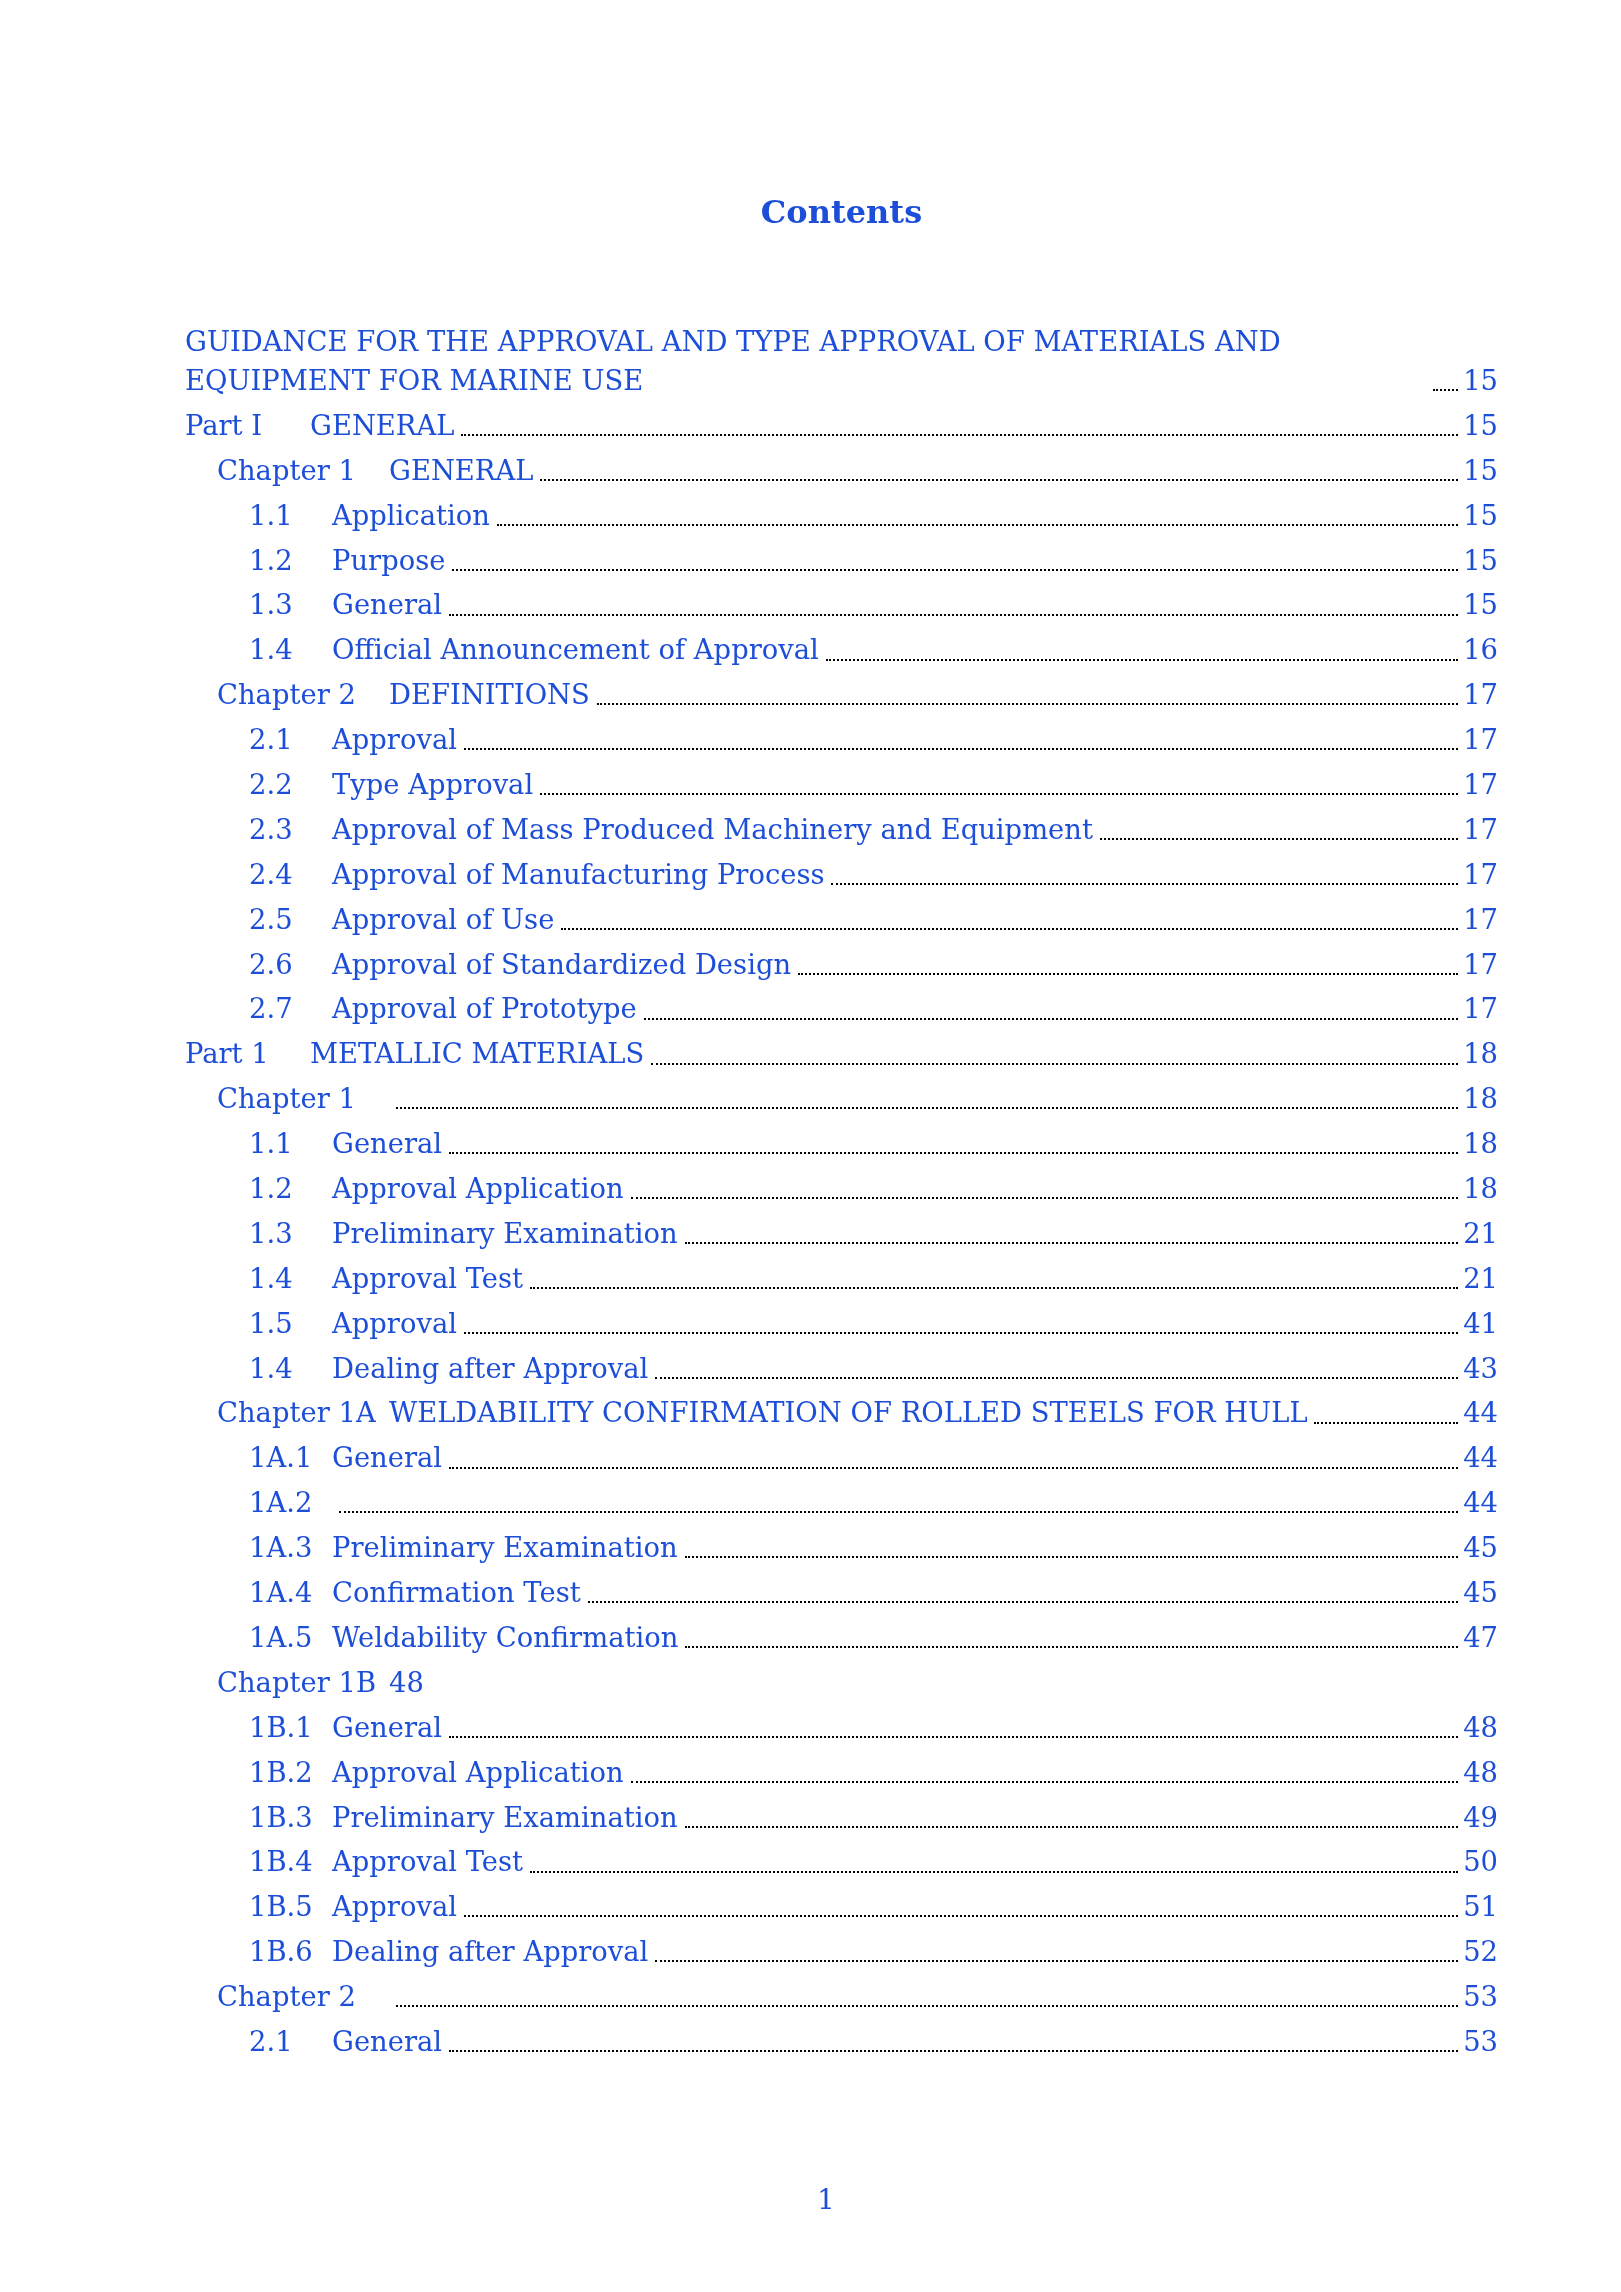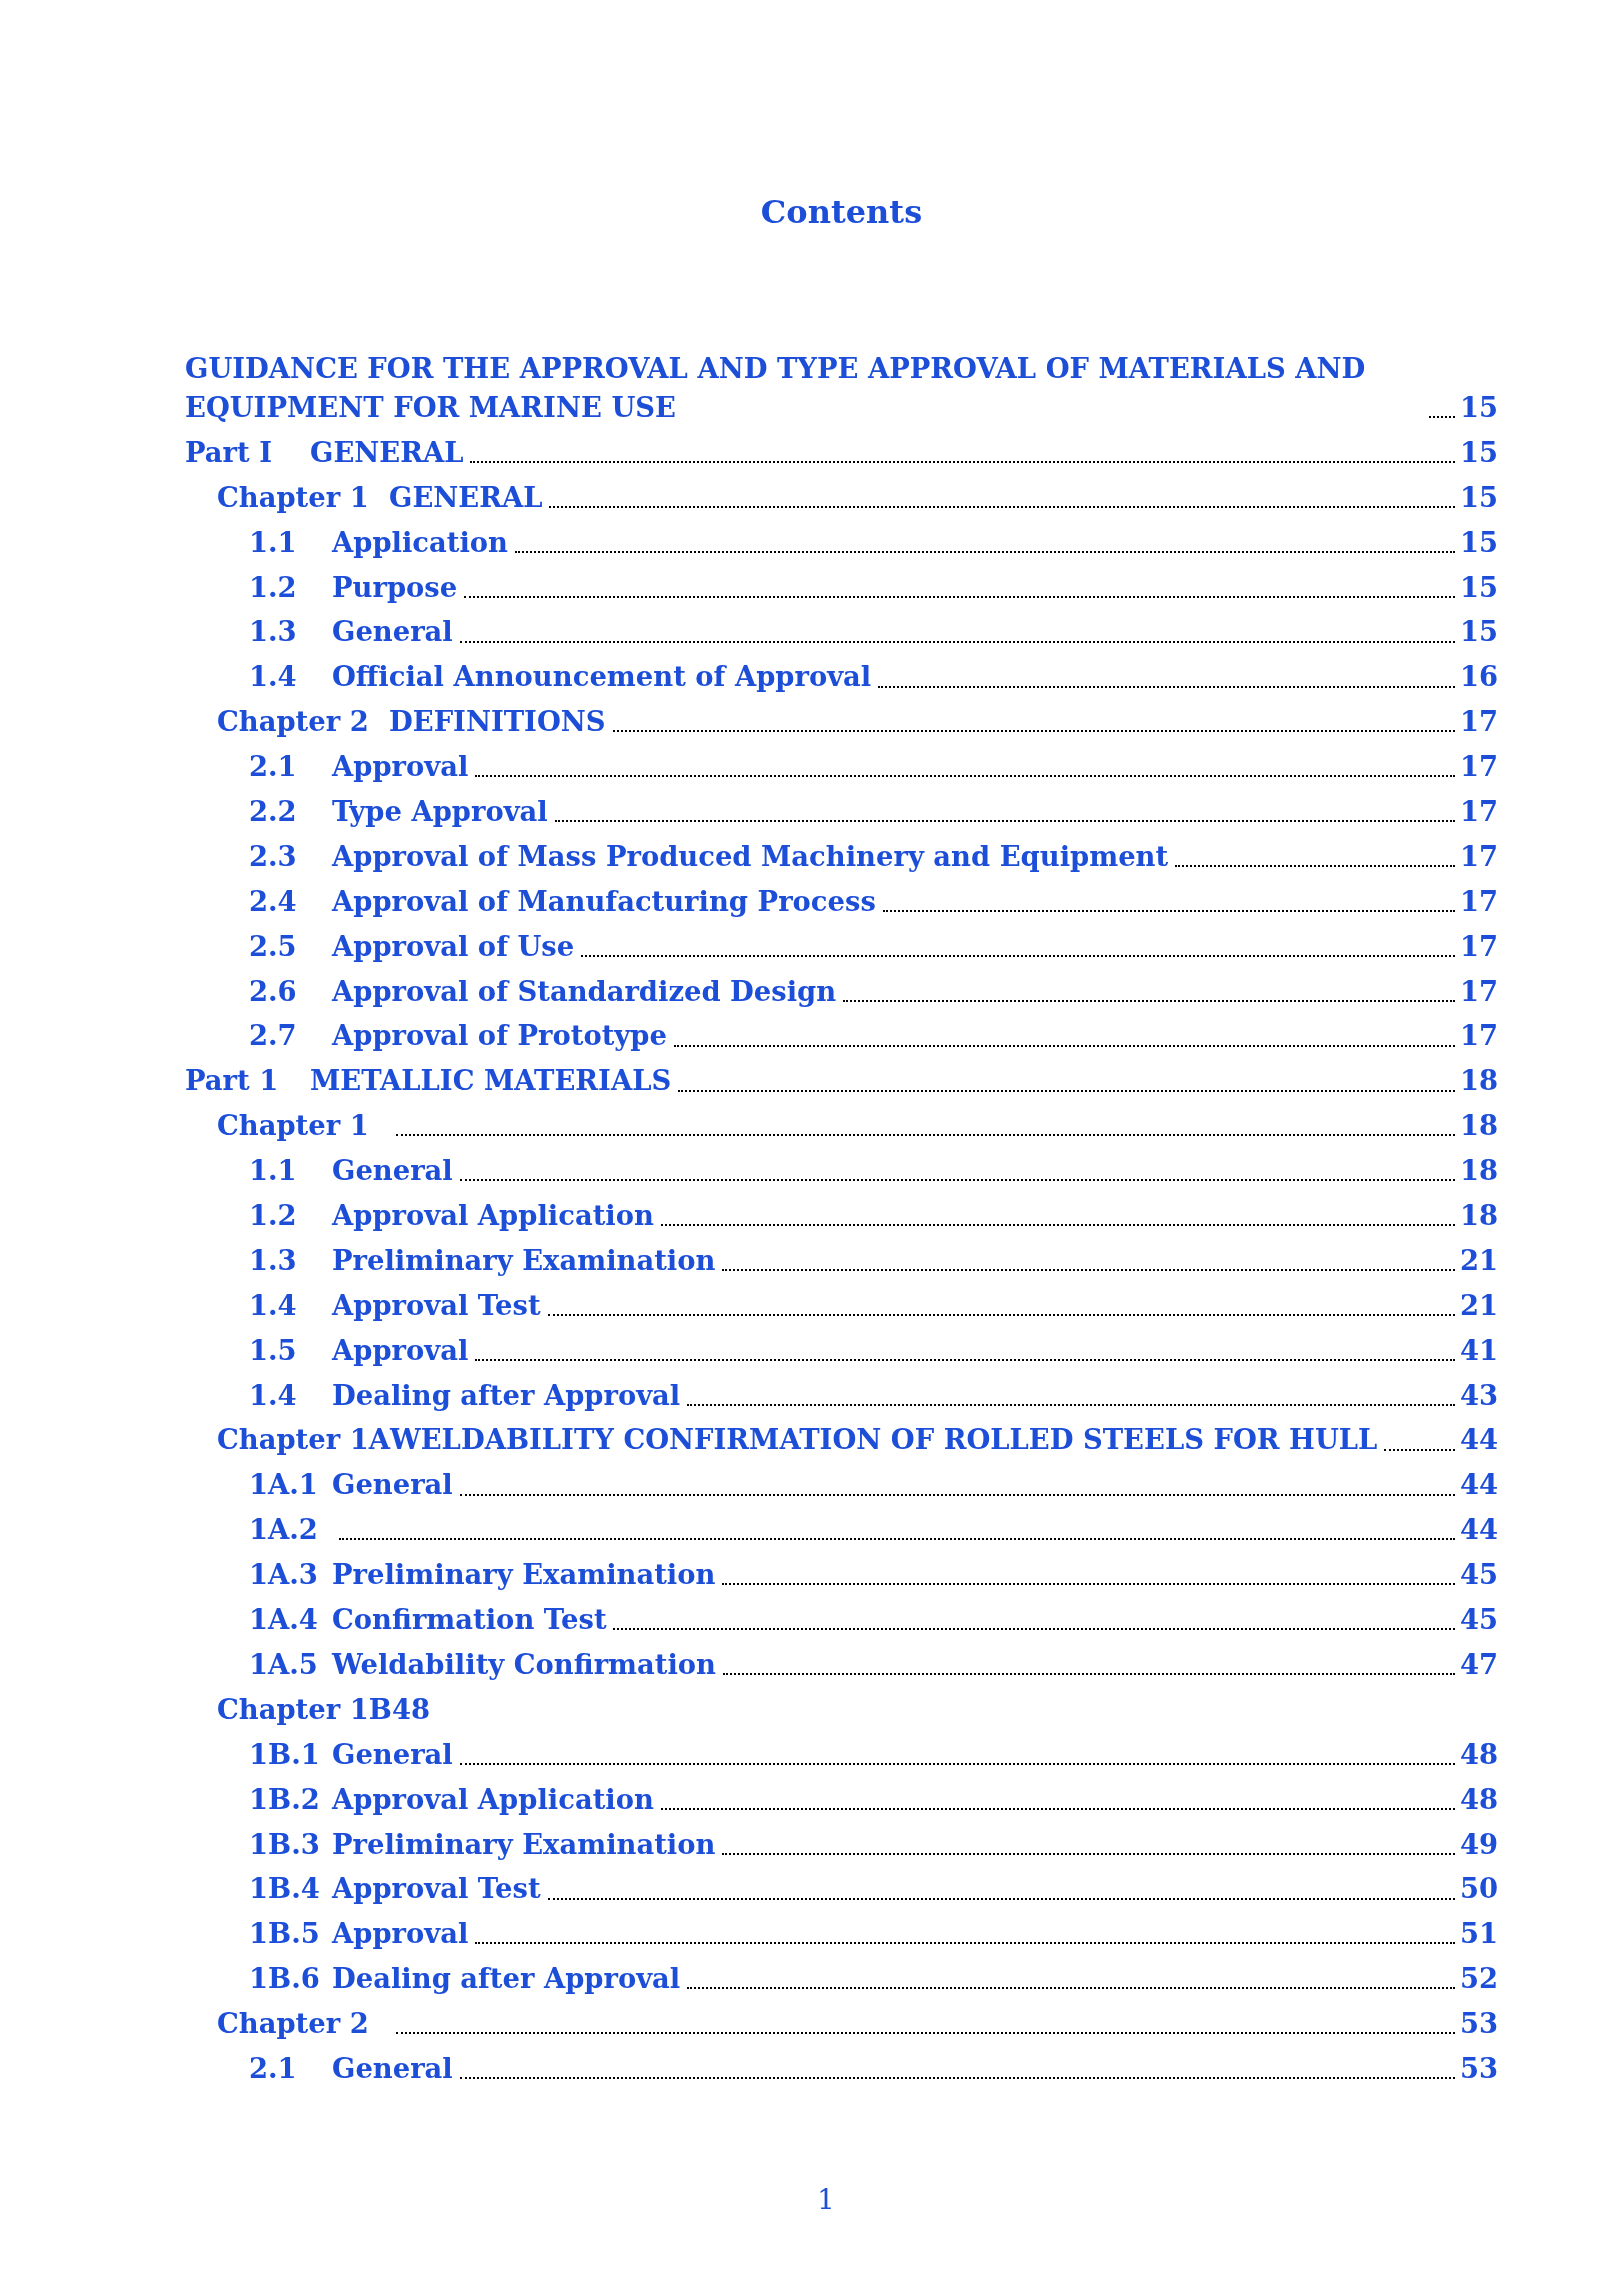--- a/index.html
+++ b/index.html
@@ -20,22 +20,21 @@
   .doc-title {
     margin: 0;
     padding-top: 195px;
     text-align: center;
     font-size: 32px;
     line-height: 35px;
     font-weight: bold;
     font-family: "DejaVu Serif", "Liberation Serif", serif;
   }
   .toc {
-    margin: 119px 154px 0 154px;
-    font-weight: bold;
+    margin: 92px 154px 0 154px;
   }
   .row {
     display: flex;
     align-items: flex-end;
     font-size: 27.4px;
     line-height: 39px;
     margin-bottom: 5.9px;
   }
   .level-heading { margin-left: 0; }
   .level-part    { margin-left: 0; align-items: flex-end; }

